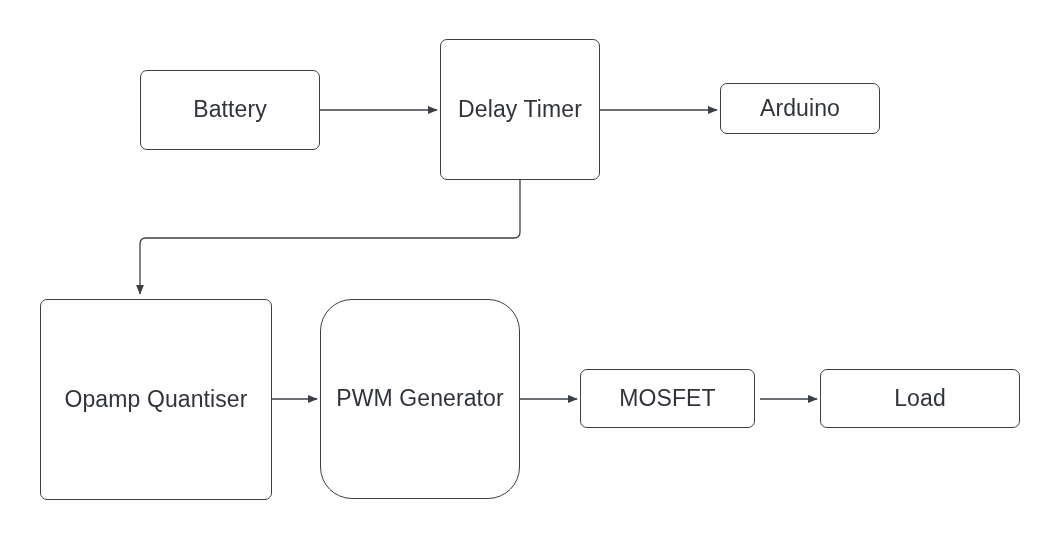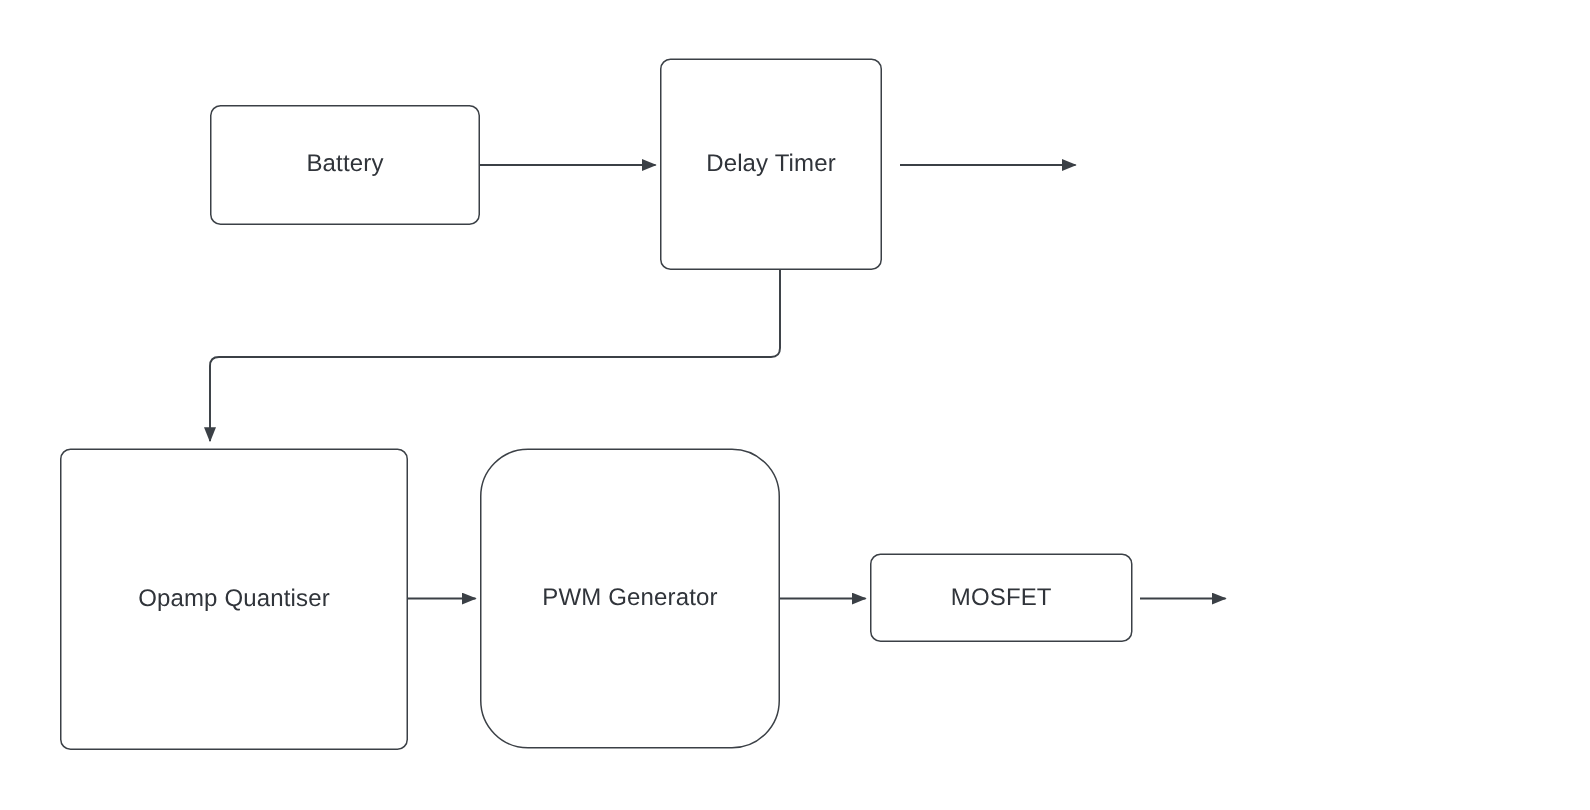--- a/index.html
+++ b/index.html
@@ -32,21 +32,21 @@
     background: #ffffff;
     border: 1.3px solid #3b4046;
     border-radius: 7px;
     display: flex;
     align-items: center;
     justify-content: center;
     text-align: center;
   }
   .node-label {
     font-family: "Liberation Sans", sans-serif;
-    font-size: 16px;
+    font-size: 23px;
     line-height: 1.2;
     color: #30343a;
     letter-spacing: 0.1px;
     white-space: nowrap;
     user-select: none;
   }
 </style>
 </head>
 <body>
 
@@ -69,31 +69,37 @@
 
     <path d="M 520 399 L 577 399" fill="none" stroke="#3b4046" stroke-width="1.3" marker-end="url(#arrowEnd)"></path>
 
     <path d="M 760 399 L 817 399" fill="none" stroke="#3b4046" stroke-width="1.3" marker-end="url(#arrowEnd)"></path>
   </svg>
 
   <div class="node" style="left:140px; top:70px; width:180px; height:80px;">
     <span class="node-label">Battery</span>
   </div>
 
-  <div class="node" style="left:440px; top:39px; width:148px; height:141px;">
+  <div class="node" style="left:440px; top:39px; width:160px; height:141px;">
     <span class="node-label">Delay Timer</span>
   </div>
 
+  <div class="node" style="left:720px; top:83px; width:160px; height:51px;">
+    <span class="node-label">Arduino</span>
+  </div>
 
   <div class="node" style="left:40px; top:299px; width:232px; height:201px;">
     <span class="node-label">Opamp Quantiser</span>
   </div>
 
   <div class="node" style="left:320px; top:299px; width:200px; height:200px;border-radius:32px;">
     <span class="node-label">PWM Generator</span>
   </div>
 
   <div class="node" style="left:580px; top:369px; width:175px; height:59px;">
     <span class="node-label">MOSFET</span>
   </div>
 
+  <div class="node" style="left:820px; top:369px; width:200px; height:59px;">
+    <span class="node-label">Load</span>
+  </div>
 
 </div>
 
 </body></html>

